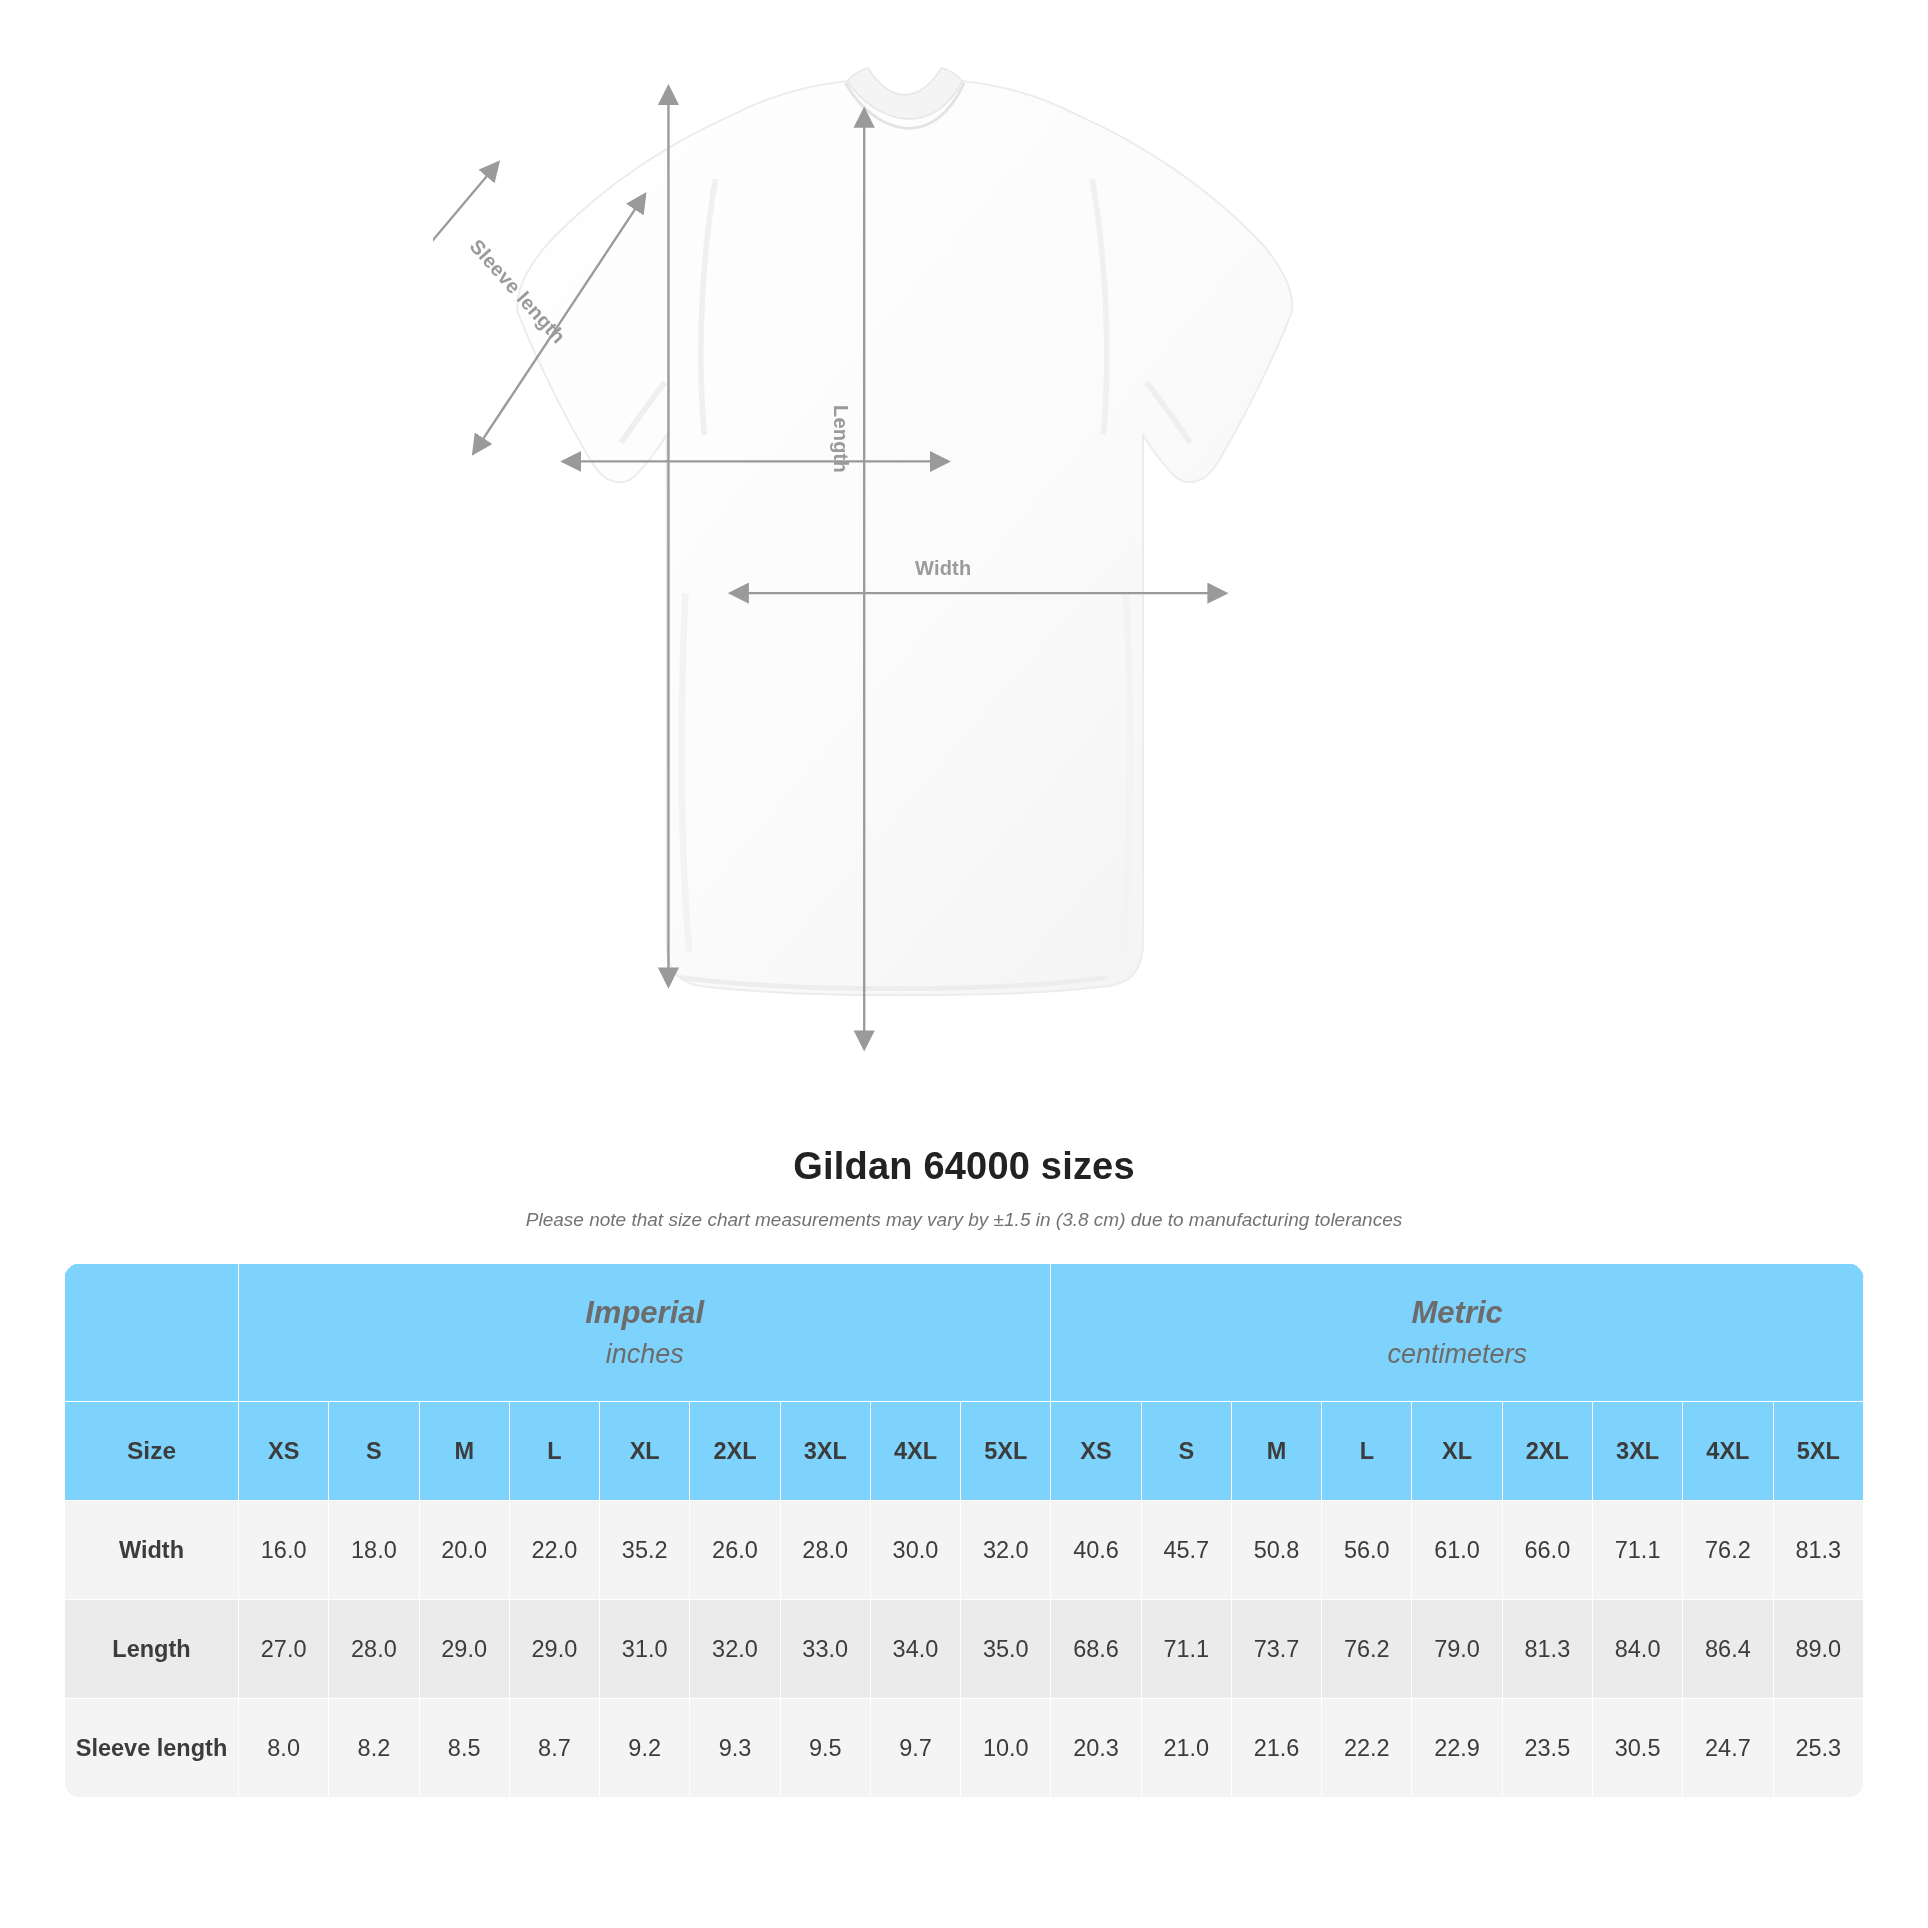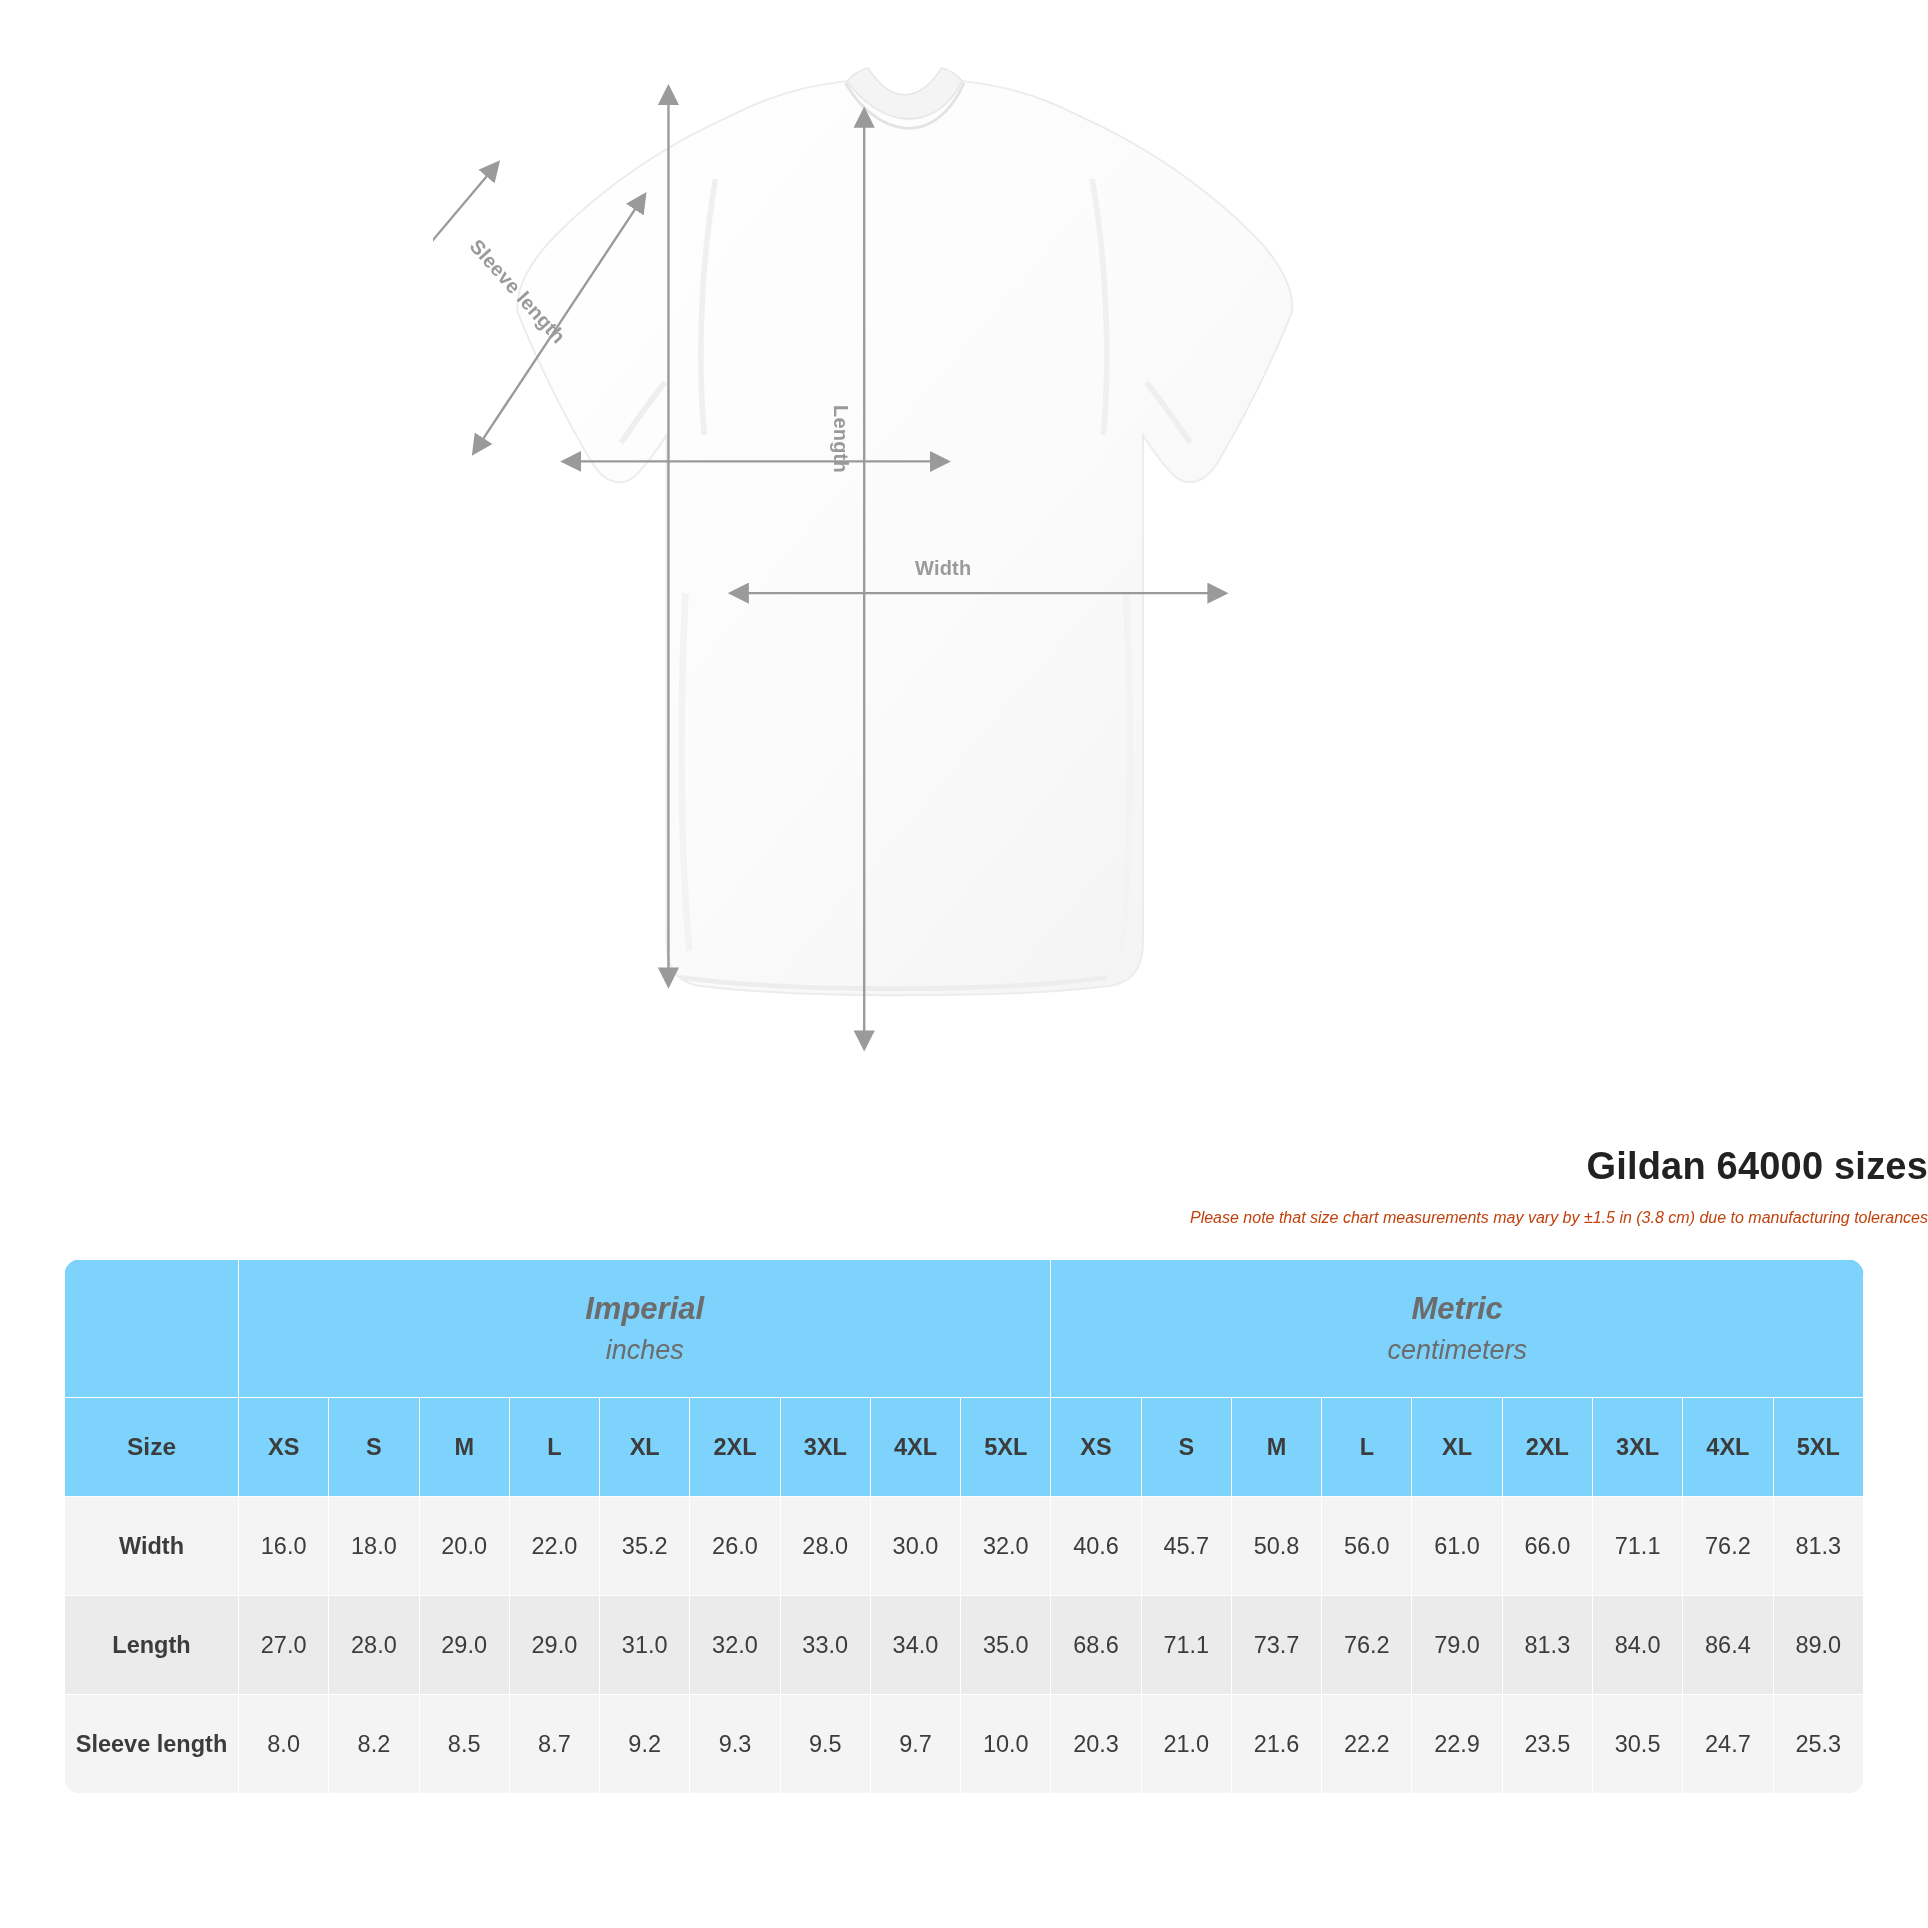--- a/index.html
+++ b/index.html
@@ -63,34 +63,34 @@
   }
   .label-sleeve {
     left: 482px;
     top: 235px;
     transform: rotate(48deg);
     transform-origin: left top;
   }
 
   
   .title-block {
-    text-align: right;
+    text-align: center;
     margin-top: 34px;
   }
   .chart-title {
     font-size: 38px;
     font-weight: bold;
     color: #222222;
     margin: 0;
     letter-spacing: 0.2px;
   }
   .chart-note {
-    font-size: 16px;
+    font-size: 19px;
     font-style: italic;
-    color: #c2410c;
+    color: #737373;
     margin-top: 21px;
   }
 
   
   .table-wrap {
     margin: 32px 64px 0 64px;
     border-radius: 17px;
     overflow: hidden;
   }
   table.size-table {

